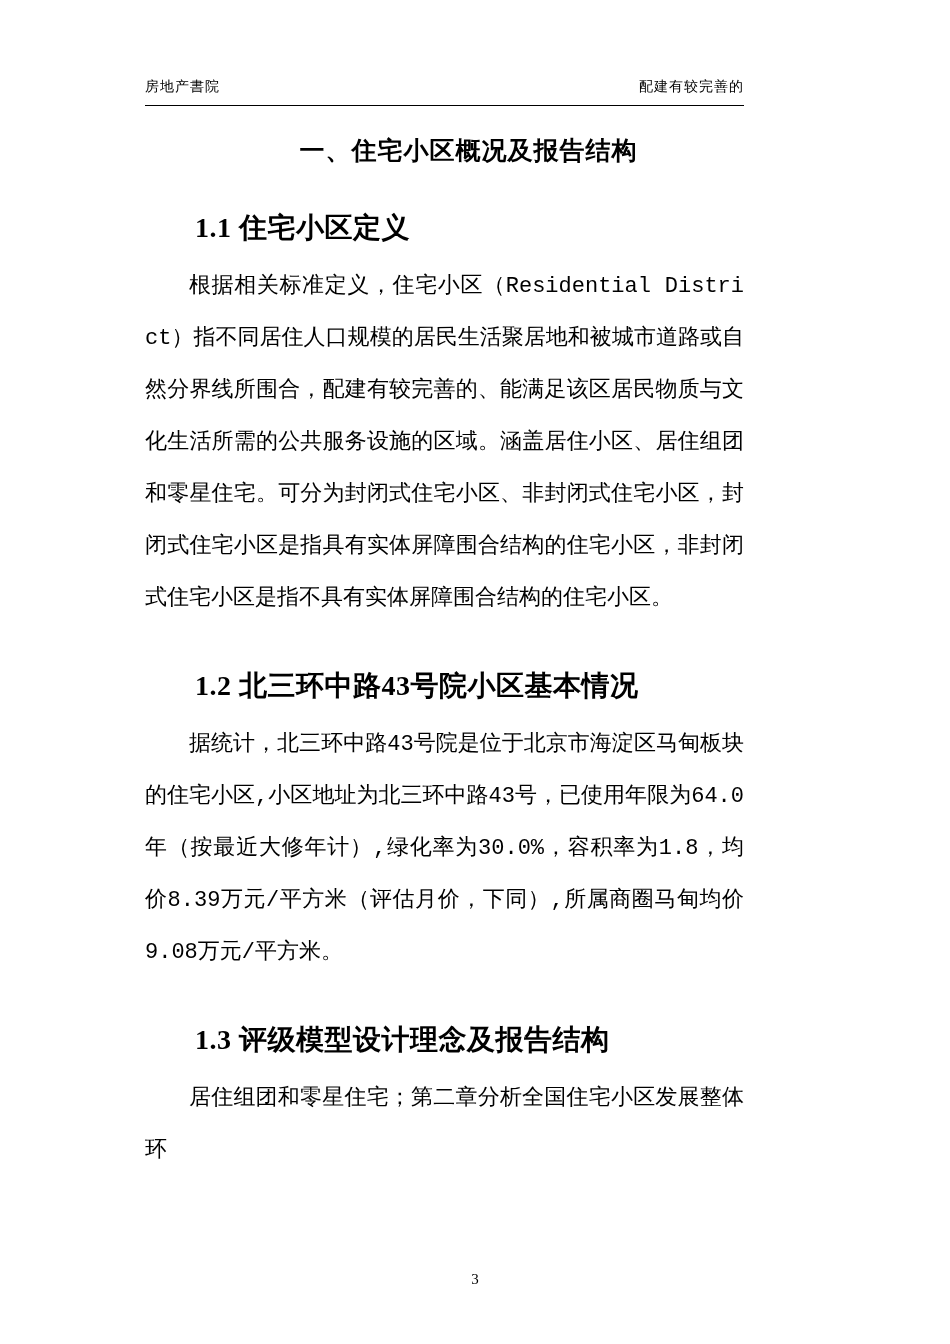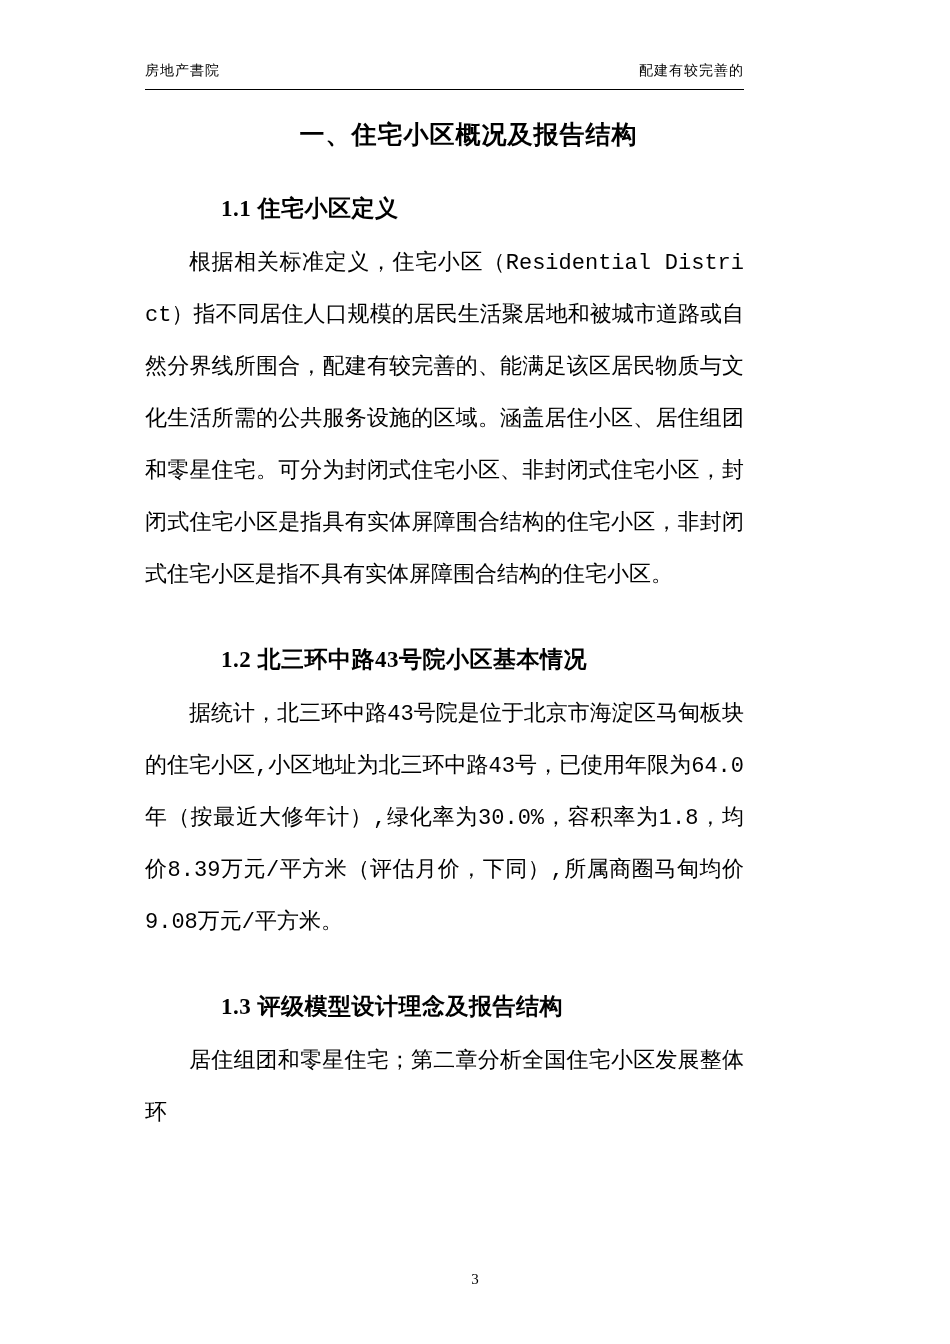--- a/index.html
+++ b/index.html
@@ -7,21 +7,21 @@
     background: #ffffff;
     font-family: "Liberation Serif", "DejaVu Serif", serif;
     color: #000000;
   }
   .page {
     position: relative;
     width: 877px;
     height: 1344px;
     background: #ffffff;
     overflow: hidden;
-    padding: 0 133px 0 145px;
+    padding: 16px 133px 0 145px;
     border-radius: 20px;
   }
   .header {
     display: flex;
     justify-content: space-between;
     align-items: flex-end;
     padding-top: 62px;
     padding-bottom: 9px;
     border-bottom: 1px solid #000000;
     font-size: 14px;
@@ -30,22 +30,22 @@
   .header .h-left { letter-spacing: 1px; }
   .header .h-right { letter-spacing: 1px; }
   .chapter-title {
     margin: 28px 0 0 48px;
     font-size: 25px;
     font-weight: bold;
     letter-spacing: 1px;
     text-align: center;
   }
   .section-heading {
-    margin: 42px 0 0 76px;
-    font-size: 23px;
+    margin: 42px 0 0 50px;
+    font-size: 28px;
     font-weight: bold;
     letter-spacing: 0.5px;
   }
   .para {
     margin-top: 14px;
     font-size: 22px;
     line-height: 52px;
     text-align: justify;
     text-indent: 2em;
     word-break: break-all;

